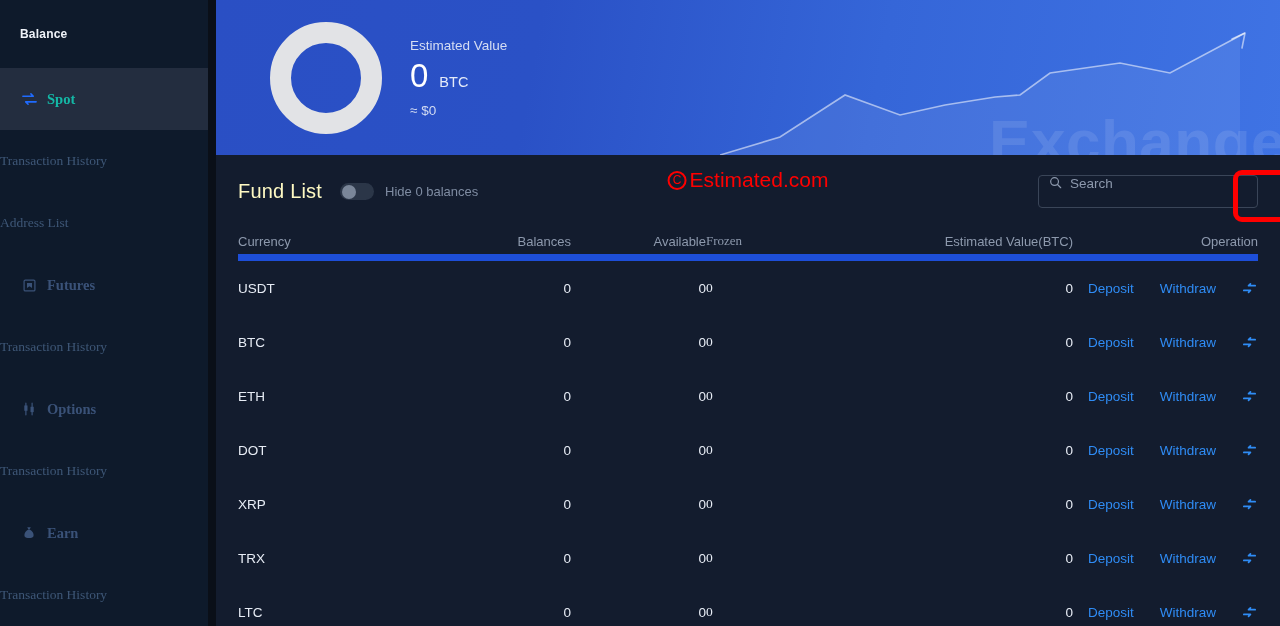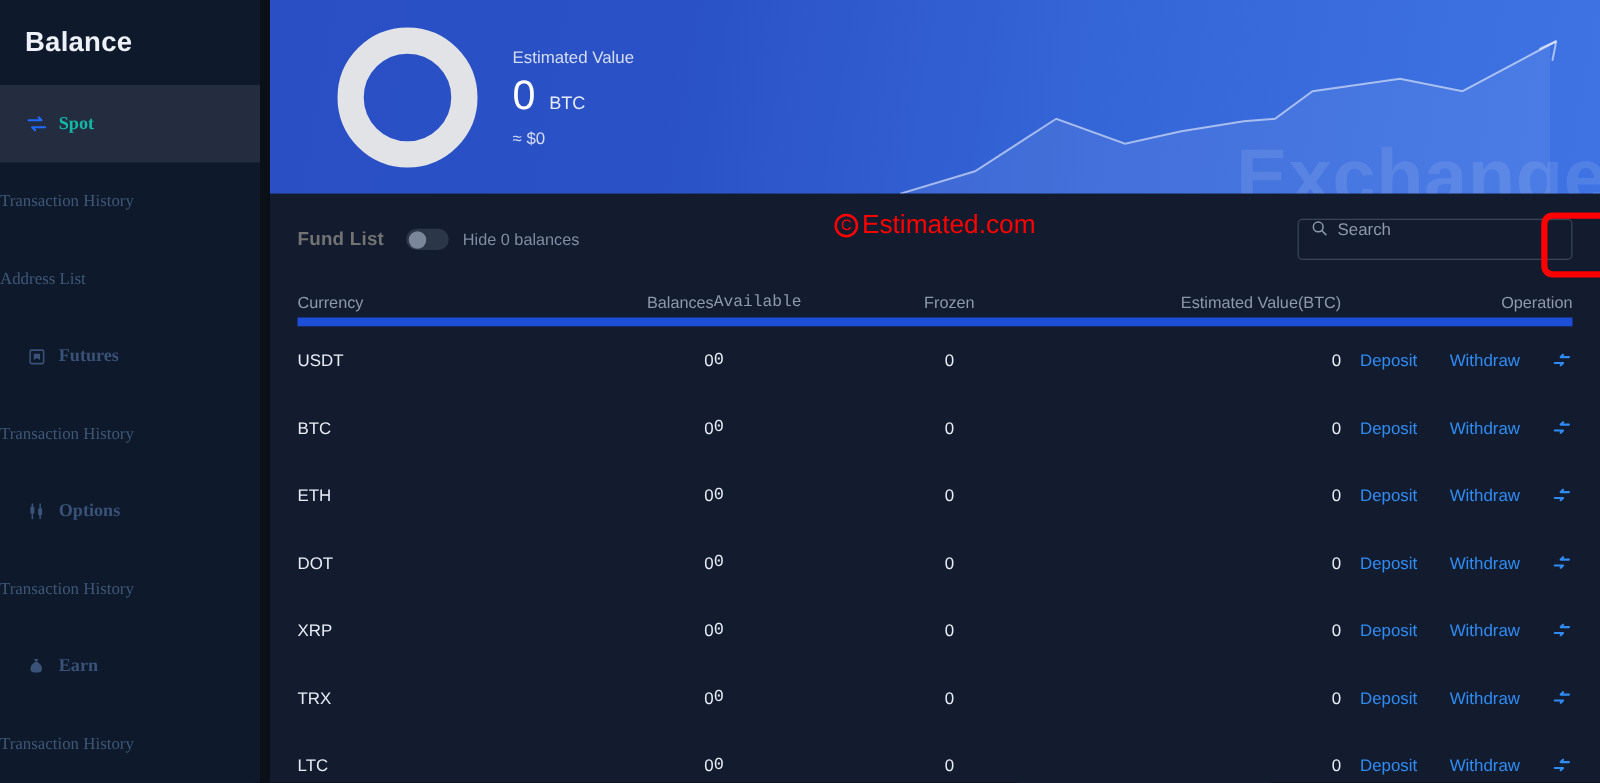--- a/index.html
+++ b/index.html
@@ -16,21 +16,21 @@
   .sidebar {
     width: 208px; height: 626px;
     background: #0e1a2b;
     flex: 0 0 208px;
     position: relative;
   }
   .sidebar-title {
     height: 68px;
     display: flex; align-items: center;
     padding-left: 20px;
-    font-size: 22px; font-weight: bold;
+    font-size: 12px; font-weight: bold;
     color: #eef2f8;
     letter-spacing: .2px;
   }
   .nav-item {
     height: 62px;
     display: flex; align-items: center;
     padding-left: 20px;
     font-size: 14.5px;
     font-weight: bold;
     color: #3a5278;
@@ -103,21 +103,21 @@
   .bal-usd { font-size: 13.5px; color: #d2dbf2; margin-top: 11px; }
 
   
   .toolbar {
     height: 73px;
     display: flex; align-items: center;
     padding: 0 22px 0 22px;
     position: relative;
     background: #131c2e;
   }
-  .fund-title { font-size: 15px; font-weight: bold; color: #737373; letter-spacing: .2px; }
+  .fund-title { font-size: 20px; font-weight: normal; color: #fef9c3; letter-spacing: .2px; }
   .toggle {
     width: 34px; height: 17px; border-radius: 9px;
     background: #2b3648;
     margin-left: 18px;
     position: relative; cursor: pointer; flex: 0 0 34px;
   }
   .toggle .knob {
     position: absolute; top: 1.5px; left: 1.5px;
     width: 14px; height: 14px; border-radius: 50%;
     background: #7a8699;
@@ -161,22 +161,22 @@
     border-bottom: 7px solid #1d4ed8;
     font-size: 13px; color: #8d99ad;
   }
   .trow {
     display: flex; align-items: center;
     height: 54px;
     font-size: 13.5px; color: #e7ecf5;
   }
   .c-cur   { flex: 0 0 196px; text-align: left; }
   .c-bal   { flex: 0 0 137px; text-align: right; }
-  .c-avl   { flex: 0 0 135px; text-align: left; font-family: Liberation Mono, monospace; }
-  .c-frz   { flex: 0 0 107px; text-align: center; }
+  .c-avl   { flex: 0 0 135px; text-align: right; }
+  .c-frz   { flex: 0 0 107px; text-align: left; font-family: Liberation Serif, serif; }
   .c-est   { flex: 1 1 auto;  text-align: right; }
   .c-ops   { flex: 0 0 185px; text-align: right; display: flex; align-items: center; justify-content: flex-end; gap: 0; }
   .thead .c-ops { display: block; text-align: right; }
   .op-link {
     color: #2f8cf5; cursor: pointer; font-size: 13.5px;
   }
   .op-deposit { margin-right: 26px; }
   .op-withdraw { margin-right: 24px; }
   .op-transfer { width: 18px; height: 18px; display: inline-flex; align-items: center; justify-content: center; cursor: pointer; }
 

